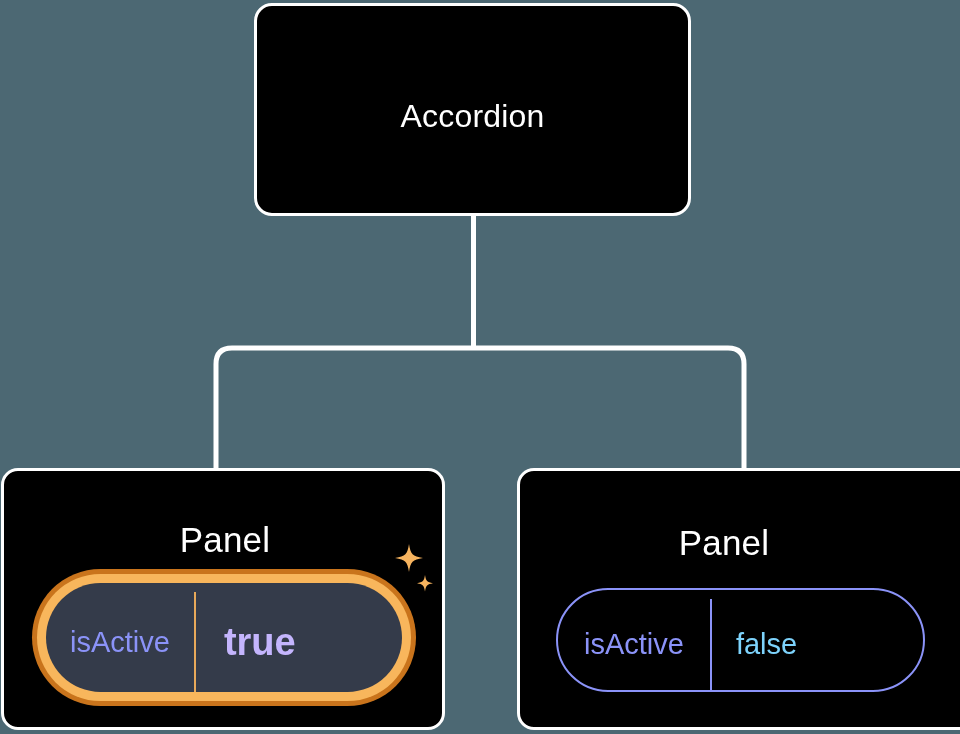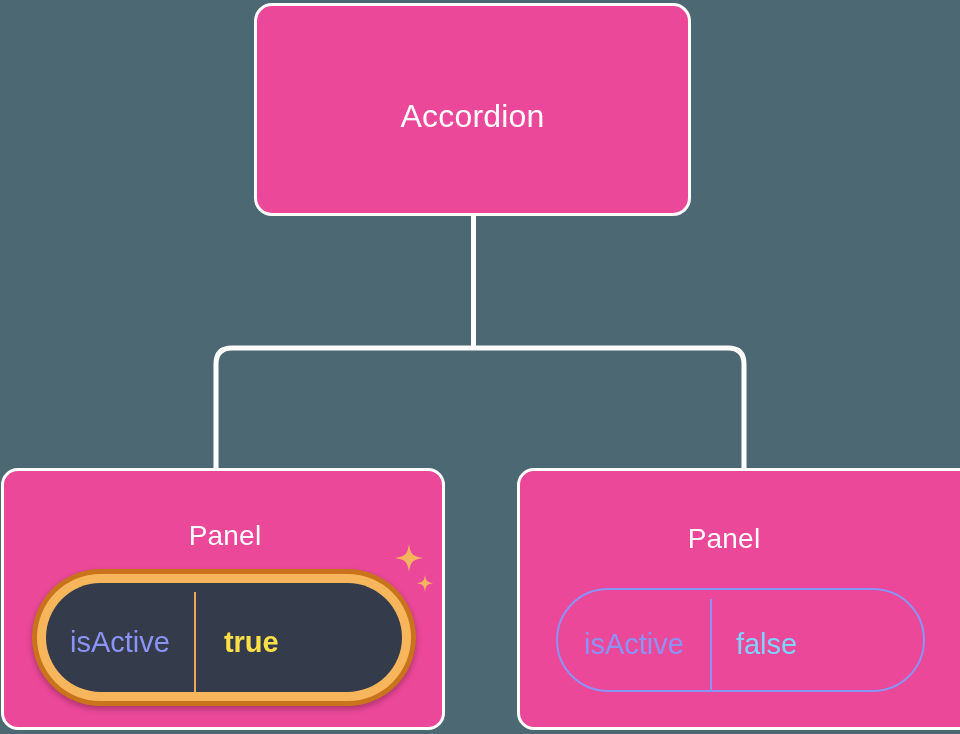--- a/index.html
+++ b/index.html
@@ -27,29 +27,29 @@
     left: 0;
     top: 0;
     width: 960px;
     height: 734px;
     pointer-events: none;
   }
 
   
   .node {
     position: absolute;
-    background: #ec4899;
+    background: #000000;
     border: 3px solid #ffffff;
     border-radius: 16px;
     box-sizing: border-box;
   }
 
   .node-title {
     color: #ffffff;
-    font-size: 28px;
+    font-size: 35px;
     font-weight: 400;
     letter-spacing: 0.2px;
     text-align: center;
     white-space: nowrap;
   }
 
   #node-accordion {
     left: 254px;
     top: 3px;
     width: 437px;
@@ -155,22 +155,22 @@
     box-sizing: border-box;
     overflow: hidden;
   }
   .pill-highlight .pill-key {
     color: #8b93f8;
     font-size: 29px;
     font-weight: 400;
     padding: 0 24px;
   }
   .pill-highlight .pill-val {
-    color: #fde047;
-    font-size: 29px;
+    color: #c4b5fd;
+    font-size: 38px;
     font-weight: 700;
     padding: 0 28px;
     border-left: 2px solid #e8a95a;
   }
 
   #pill-left {
     left: 32px;
     top: 569px;
     width: 384px;
     height: 137px;

